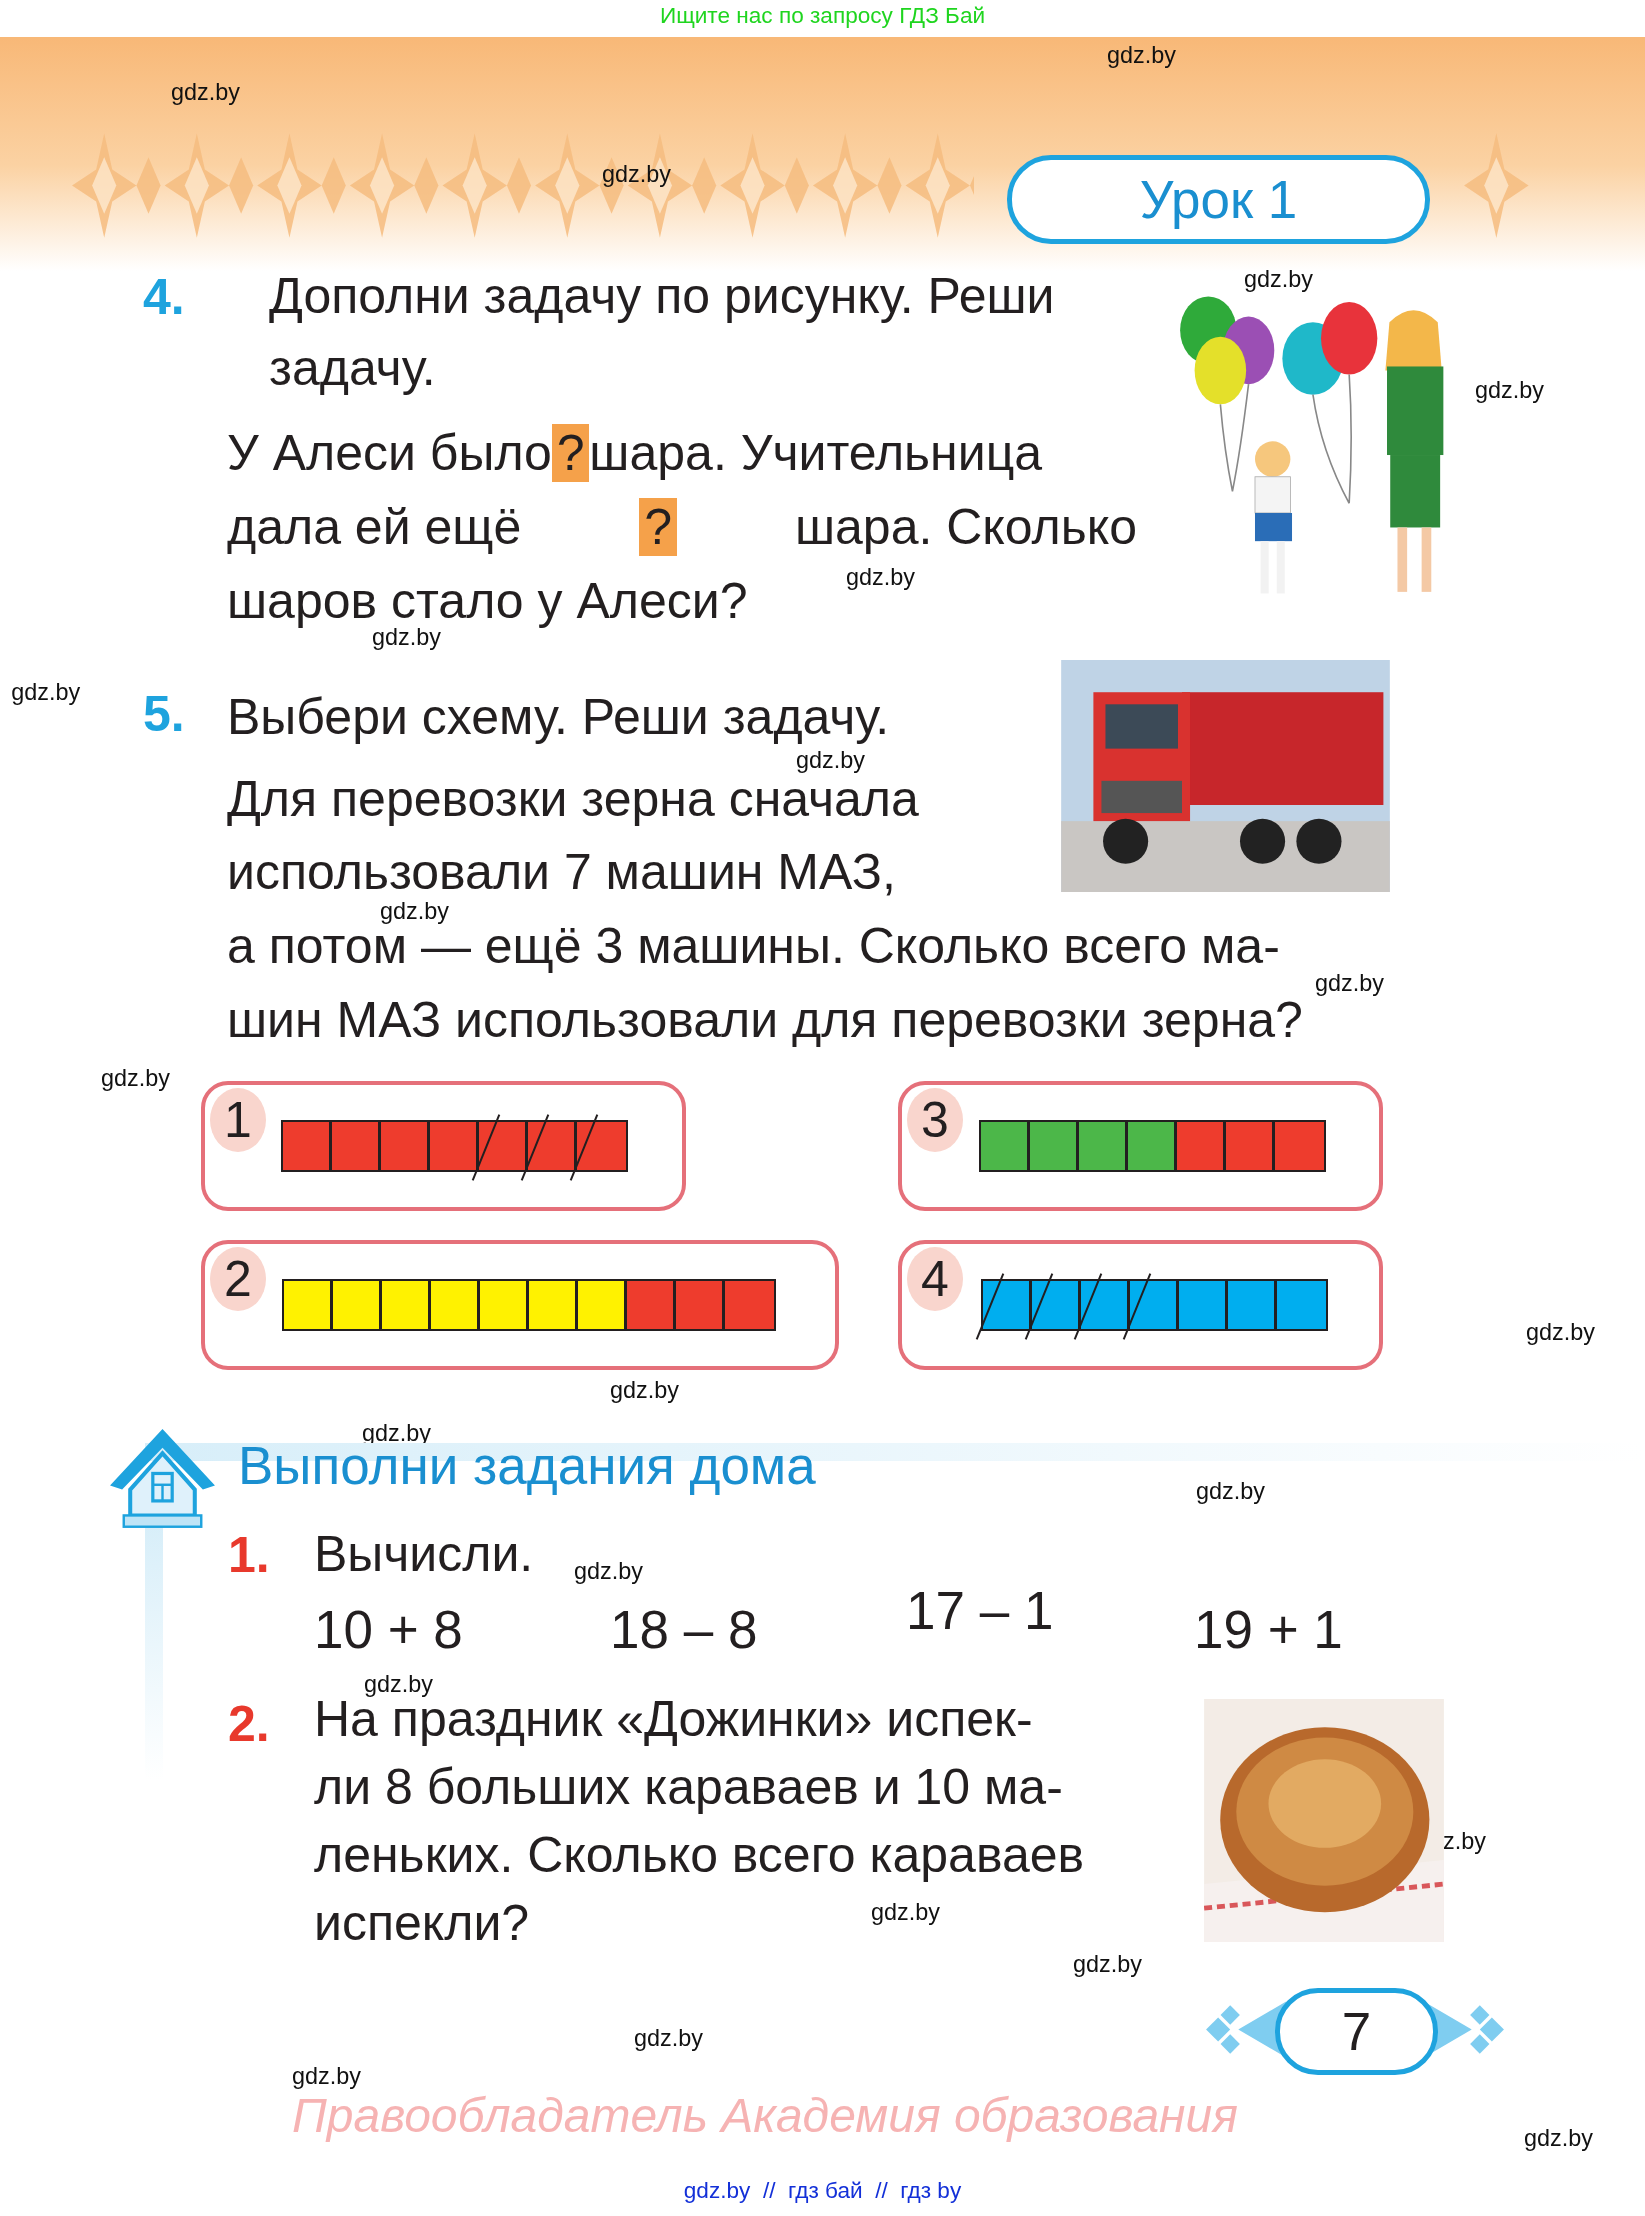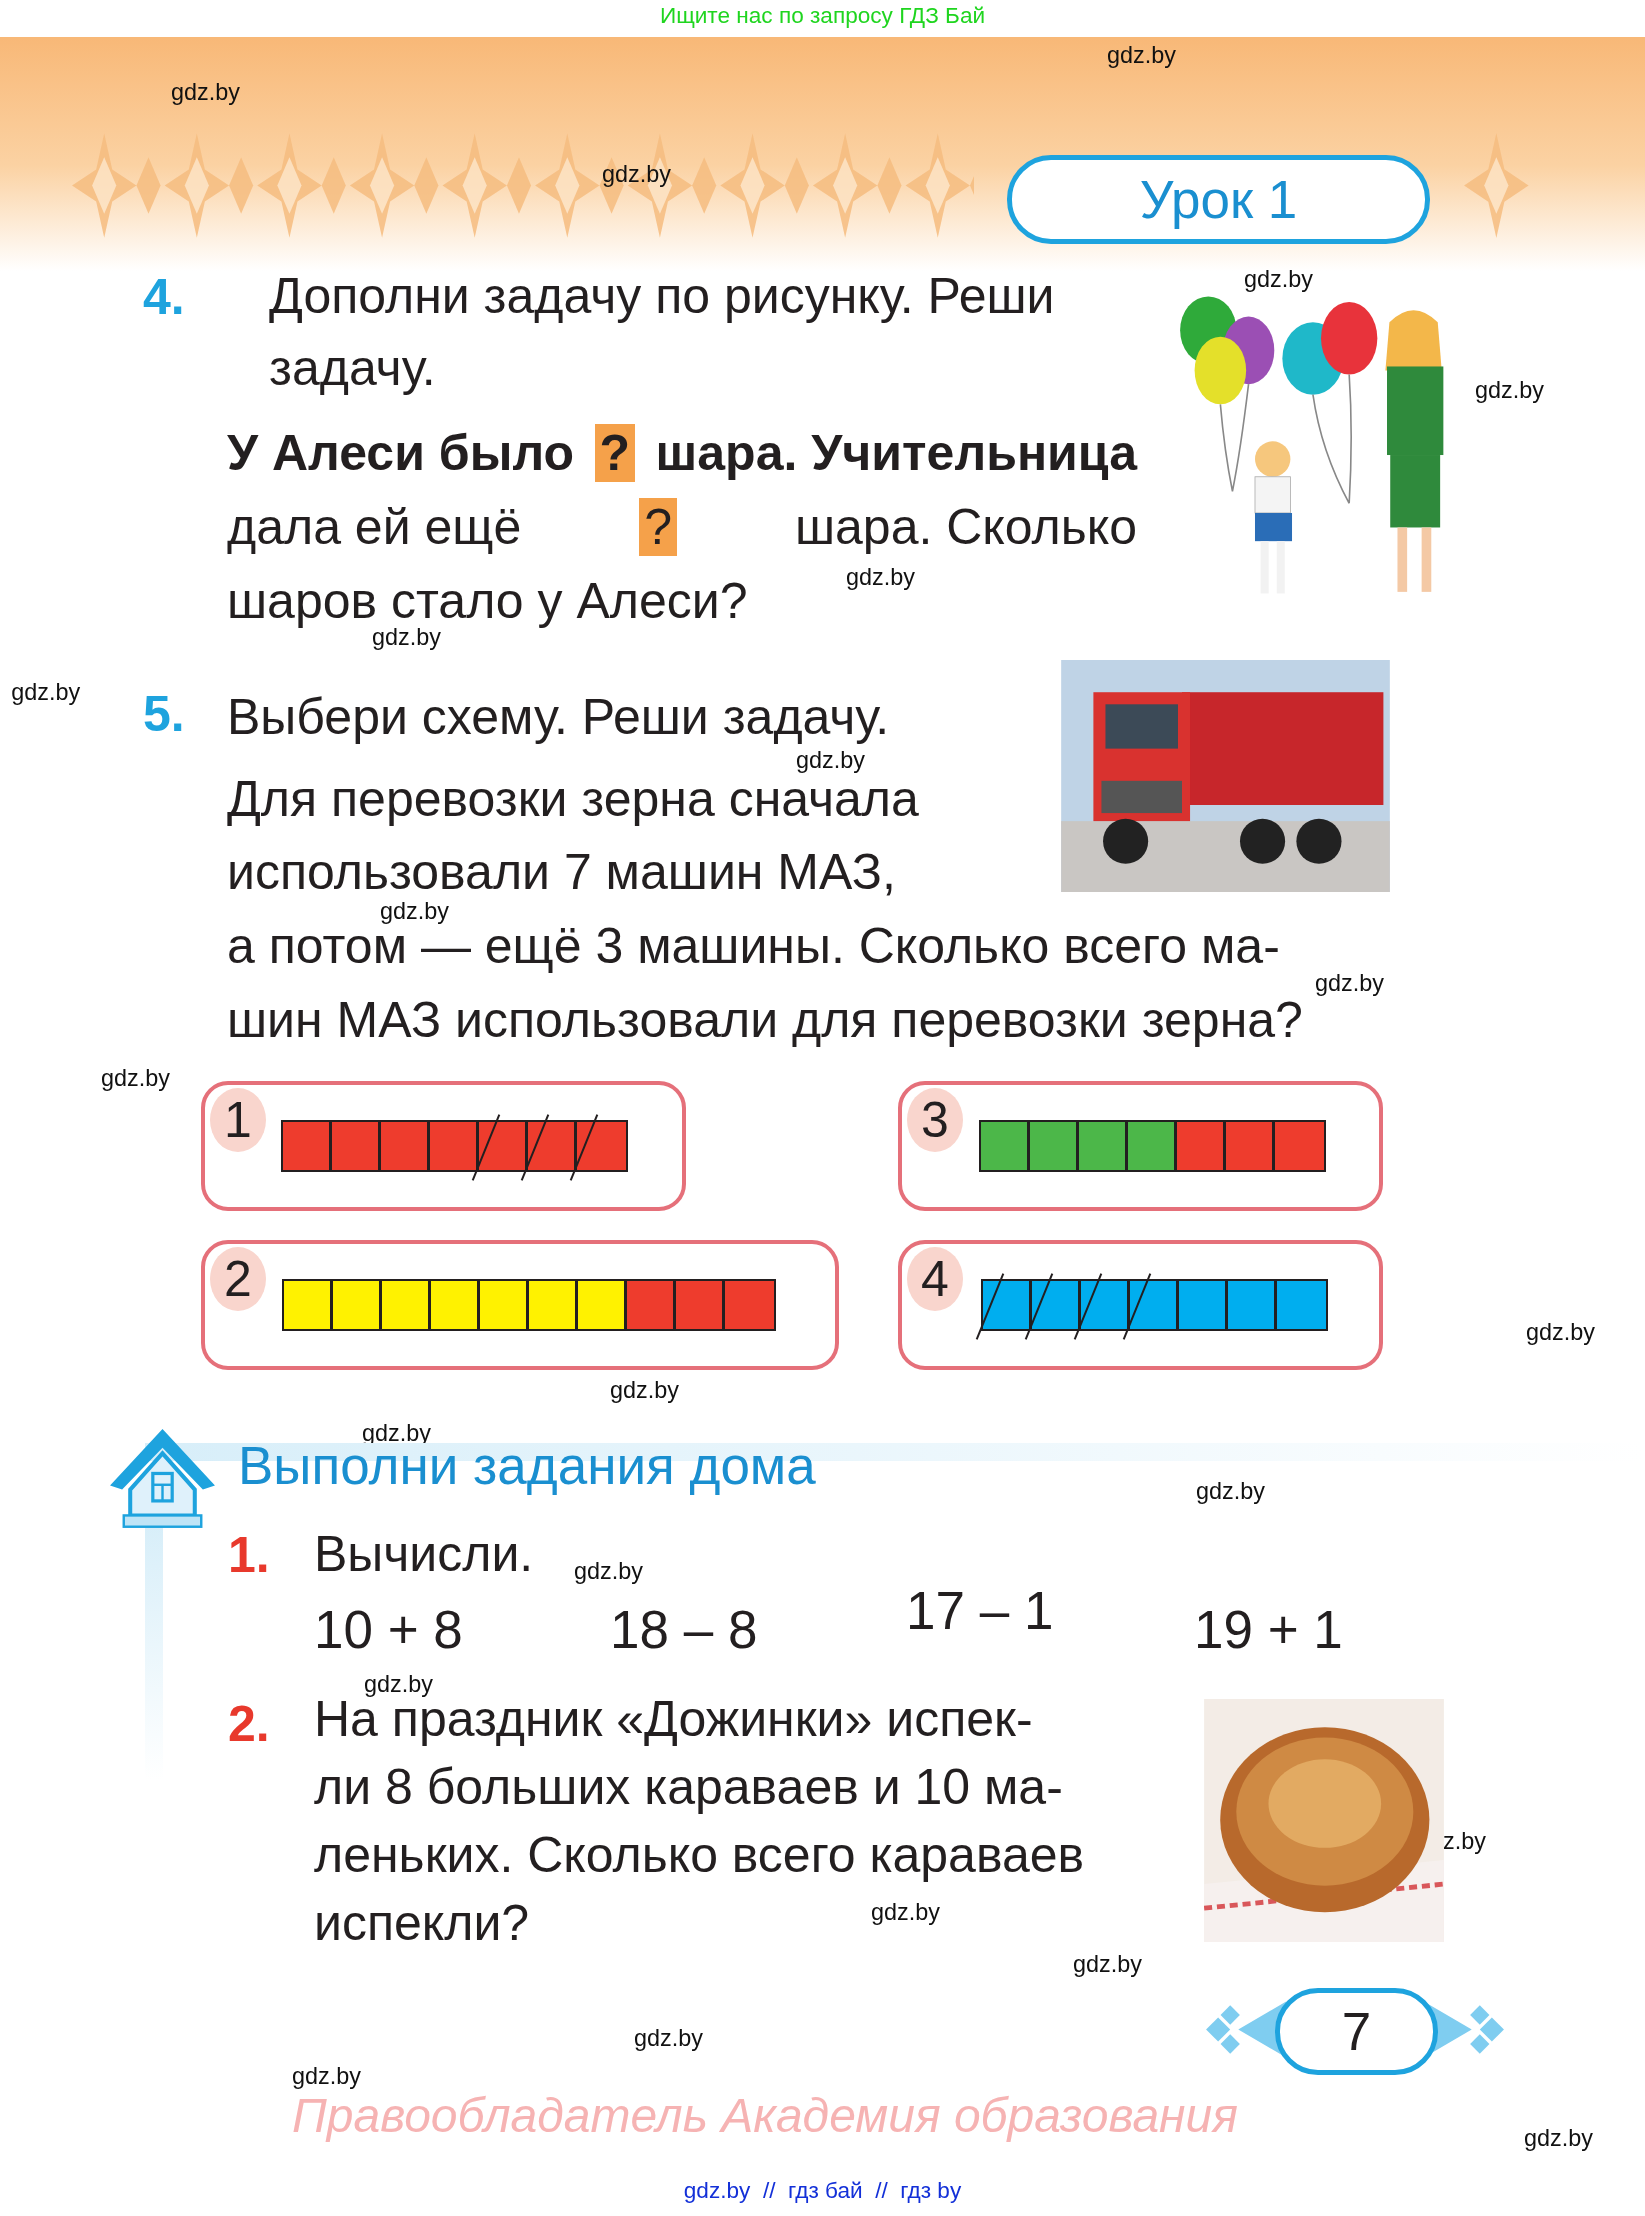--- a/index.html
+++ b/index.html
@@ -84,21 +84,21 @@
     <div class="abs wm" style="left: 292px; top: 2063px;">gdz.by</div>
     <div class="abs wm" style="left: 1524px; top: 2125px;">gdz.by</div>
   </div>
 
 <div class="abs num" style="left:143px;top:268px;">4.</div>
 <div class="abs txt" style="left:227px;top:260px;width:910px;margin-left:42px;">
   <div>Дополни задачу по рисунку. Реши</div>
   <div>задачу.</div>
 </div>
 <div class="abs txt" style="left:227px;top:416px;width:910px;line-height:74px;">
-  <div style="display:flex;justify-content:space-between;align-items:center;font-weight:bold;">
+  <div style="display:flex;justify-content:flex-start;align-items:center;">
     <span>У Алеси было</span>
     <span class="qbox">?</span>
     <span>шара. Учительница</span>
   </div>
   <div style="display:flex;justify-content:space-between;align-items:center;">
     <span>дала ей ещё</span>
     <span class="qbox">?</span>
     <span>шара. Сколько</span>
   </div>
   <div>шаров стало у Алеси?</div>

